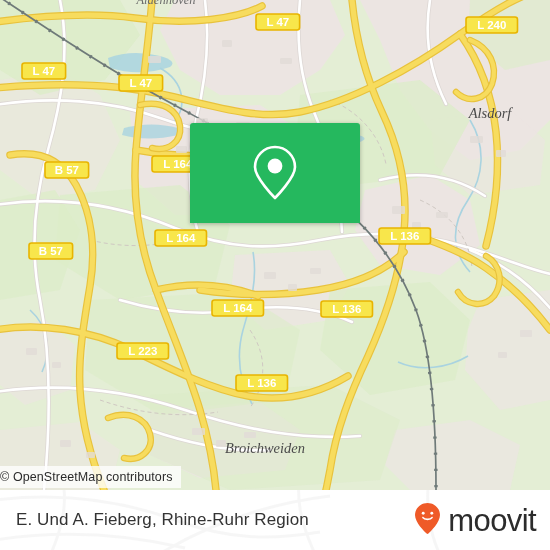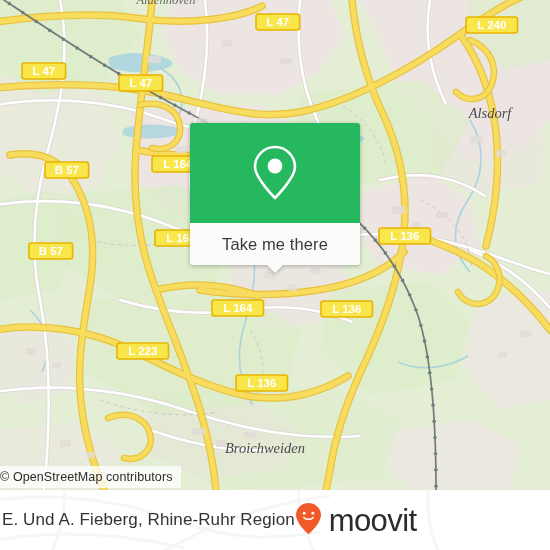--- a/index.html
+++ b/index.html
@@ -102,21 +102,22 @@
     left: 0; top: -490px;
     opacity: 0.055;
     pointer-events: none;
   }
   .bb-inner {
     position: relative;
     width: 100%;
     height: 100%;
     display: flex;
     align-items: center;
-    padding: 0 14px 0 2px;
+    justify-content: space-between;
+    padding: 0 14px 0 16px;
     box-sizing: border-box;
   }
   .bb-title {
     font-size: 17px;
     color: #333333;
     letter-spacing: .1px;
     white-space: nowrap;
   }
   .brand {
     display: flex;
@@ -364,24 +365,20 @@
   </div>
 
   <div class="callout">
     <div class="callout-top" style="background: rgb(37, 184, 94);">
       <span>
         <svg class="pin-svg" width="48" height="58" viewBox="0 0 48 58" xmlns="http://www.w3.org/2000/svg">
           <path d="M24 3 C13 3 4 12 4 23 C4 34 24 54 24 54 C24 54 44 34 44 23 C44 12 35 3 24 3 Z" fill="none" stroke="#ffffff" stroke-width="2.6" stroke-linejoin="round"></path>
           <circle cx="24" cy="22" r="7.4" fill="#ffffff"></circle>
         </svg>
       </span>
-    </div>
-    <div class="callout-bottom">
-      <span class="callout-label">Take me there</span>
-      <span class="callout-tail"></span>
     </div>
   </div>
 
   <div id="bottombar">
     <div class="bb-ghost">
       <svg width="550" height="550" viewBox="0 0 550 550" xmlns="http://www.w3.org/2000/svg">
         <g fill="none" stroke="#6d6d6d" stroke-width="3">
           <path d="M-5,500 C60,492 120,500 175,520 C230,540 270,540 320,532"></path>
           <path d="M60,470 C70,500 62,530 48,560"></path>
           <path d="M300,470 C296,500 300,520 314,552"></path>

